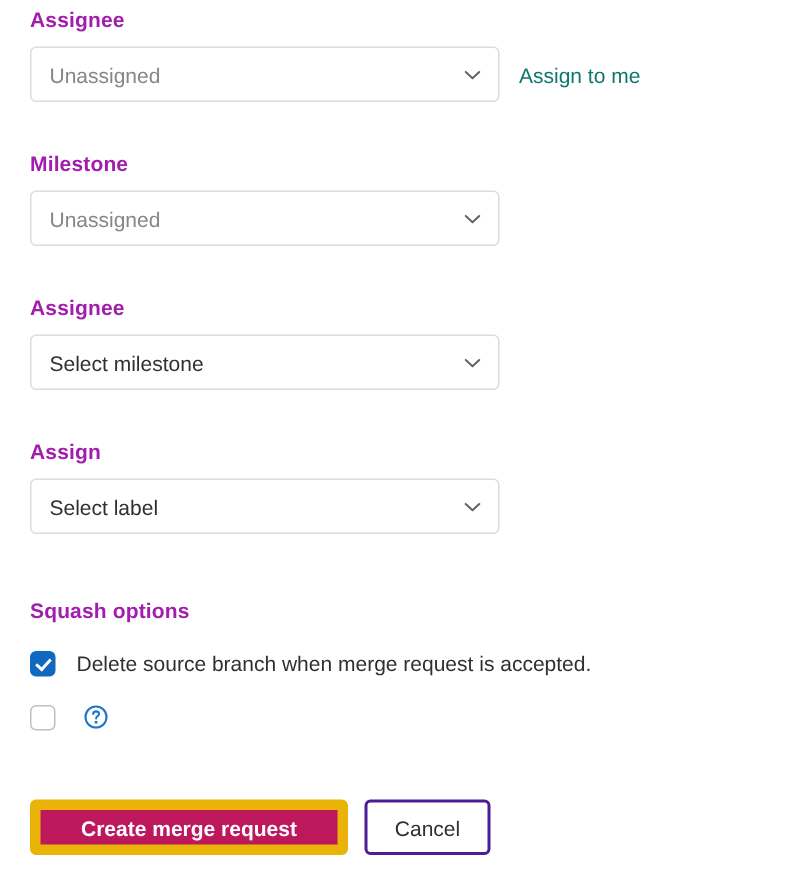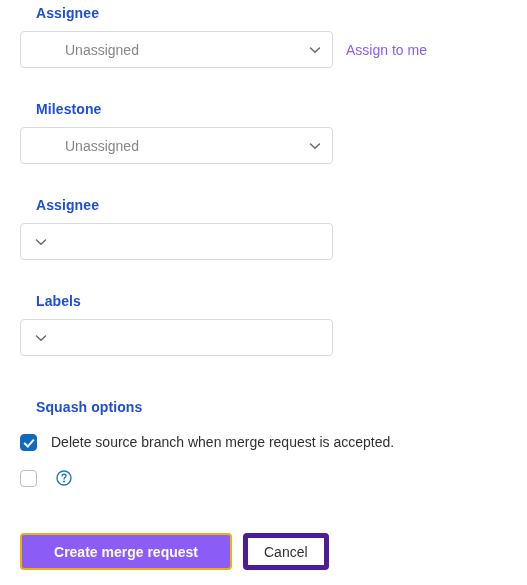--- a/index.html
+++ b/index.html
@@ -26,24 +26,24 @@
   }
 
   
   .field {
     position: absolute;
     left: 20px;
   }
   .field-label {
     font-size: 14px;
     font-weight: bold;
-    color: #1d4ed8;
+    color: #a21caf;
     line-height: 18px;
     letter-spacing: 0.1px;
-    margin: 0 0 9px 16px;
+    margin: 0 0 9px 0;
     display: block;
   }
 
   .select-box {
     box-sizing: border-box;
     width: 313px;
     height: 37px;
     border: 1px solid #dbdbdb;
     border-radius: 4px;
     background: #ffffff;
@@ -53,21 +53,20 @@
     cursor: pointer;
   }
   .select-box .select-value {
     flex: 1 1 auto;
     font-size: 14px;
     line-height: 20px;
     color: #303030;
     white-space: nowrap;
     overflow: hidden;
     text-overflow: ellipsis;
-    margin-left: 32px;
   }
   .select-box .select-value.placeholder {
     color: #868686;
   }
   .chev {
     flex: 0 0 auto;
     width: 16px;
     height: 16px;
     display: block;
     color: #666666;
@@ -75,21 +74,21 @@
 
   
   .assignee-row {
     display: flex;
     align-items: center;
   }
   .assign-link {
     margin-left: 13px;
     font-size: 14px;
     line-height: 20px;
-    color: #8b5cf6;
+    color: #0f766e;
     text-decoration: none;
     white-space: nowrap;
     cursor: pointer;
   }
 
   
   #merge-options {
     position: absolute;
     left: 20px;
     top: 398px;
@@ -161,28 +160,28 @@
     line-height: 20px;
     font-weight: bold;
     display: inline-flex;
     align-items: center;
     justify-content: center;
     cursor: pointer;
     padding: 0 16px;
     white-space: nowrap;
   }
   .btn-primary {
-    background: #8b5cf6;
-    border: 2px solid #eab308;
+    background: #be185d;
+    border: 7px solid #eab308;
     color: #ffffff;
     min-width: 212px;
   }
   .btn-secondary {
     background: #ffffff;
-    border: 5px solid #4c1d95;
+    border: 2px solid #4c1d95;
     color: #303030;
     font-weight: normal;
     margin-left: 11px;
     min-width: 84px;
   }
 </style>
 </head>
 <body>
 
 <div class="form">
@@ -210,31 +209,33 @@
         <svg viewBox="0 0 16 16" width="16" height="16" aria-hidden="true">
           <path d="M3.5 6 L8 10.2 L12.5 6" fill="none" stroke="currentColor" stroke-width="1.4" stroke-linecap="round" stroke-linejoin="round"></path>
         </svg>
       </span>
     </div>
   </div>
 
   <div class="field" id="field-milestone" style="top:196px;">
     <span class="field-label">Assignee</span>
     <div class="select-box">
+      <span class="select-value">Select milestone</span>
       <span class="chev">
         <svg viewBox="0 0 16 16" width="16" height="16" aria-hidden="true">
           <path d="M3.5 6 L8 10.2 L12.5 6" fill="none" stroke="currentColor" stroke-width="1.4" stroke-linecap="round" stroke-linejoin="round"></path>
         </svg>
       </span>
     </div>
   </div>
 
   <div class="field" id="field-labels" style="top:292px;">
-    <span class="field-label">Labels</span>
+    <span class="field-label">Assign</span>
     <div class="select-box">
+      <span class="select-value">Select label</span>
       <span class="chev">
         <svg viewBox="0 0 16 16" width="16" height="16" aria-hidden="true">
           <path d="M3.5 6 L8 10.2 L12.5 6" fill="none" stroke="currentColor" stroke-width="1.4" stroke-linecap="round" stroke-linejoin="round"></path>
         </svg>
       </span>
     </div>
   </div>
 
   <div id="merge-options">
     <span class="field-label">Squash options</span>

